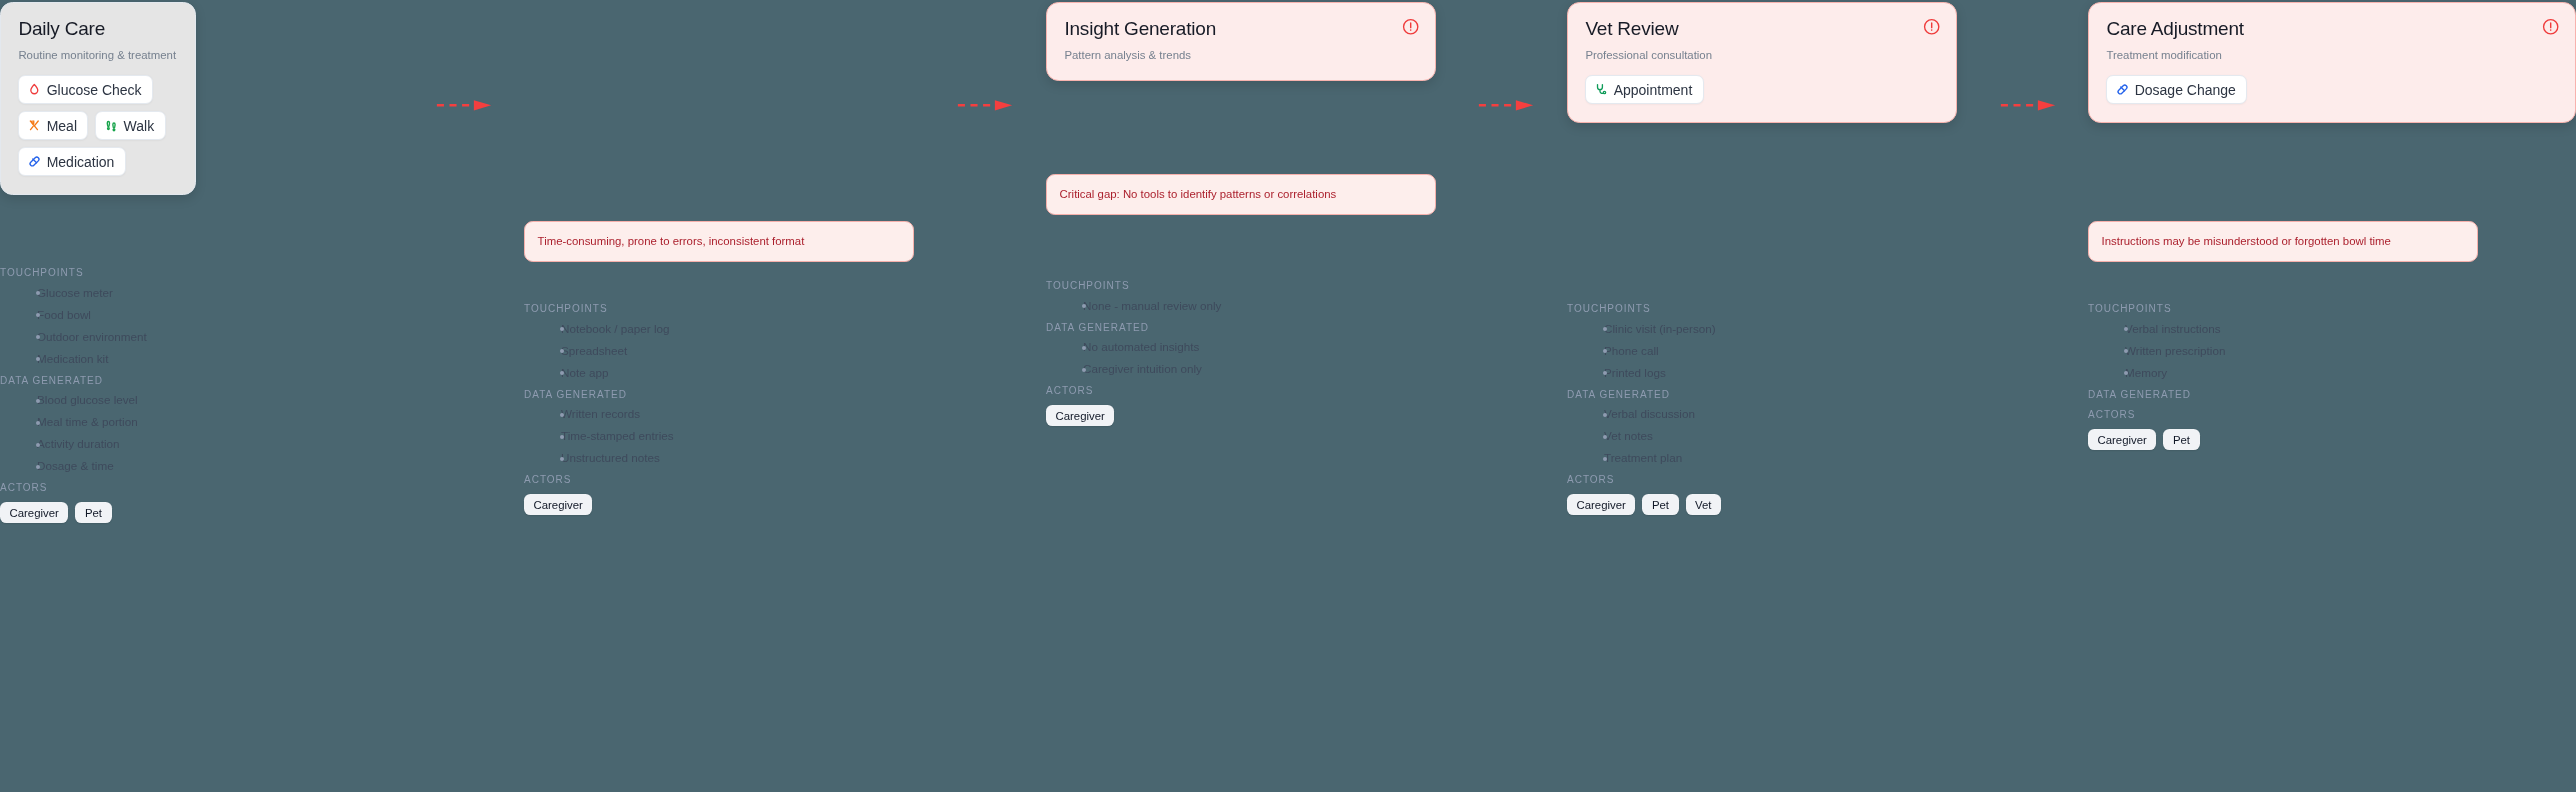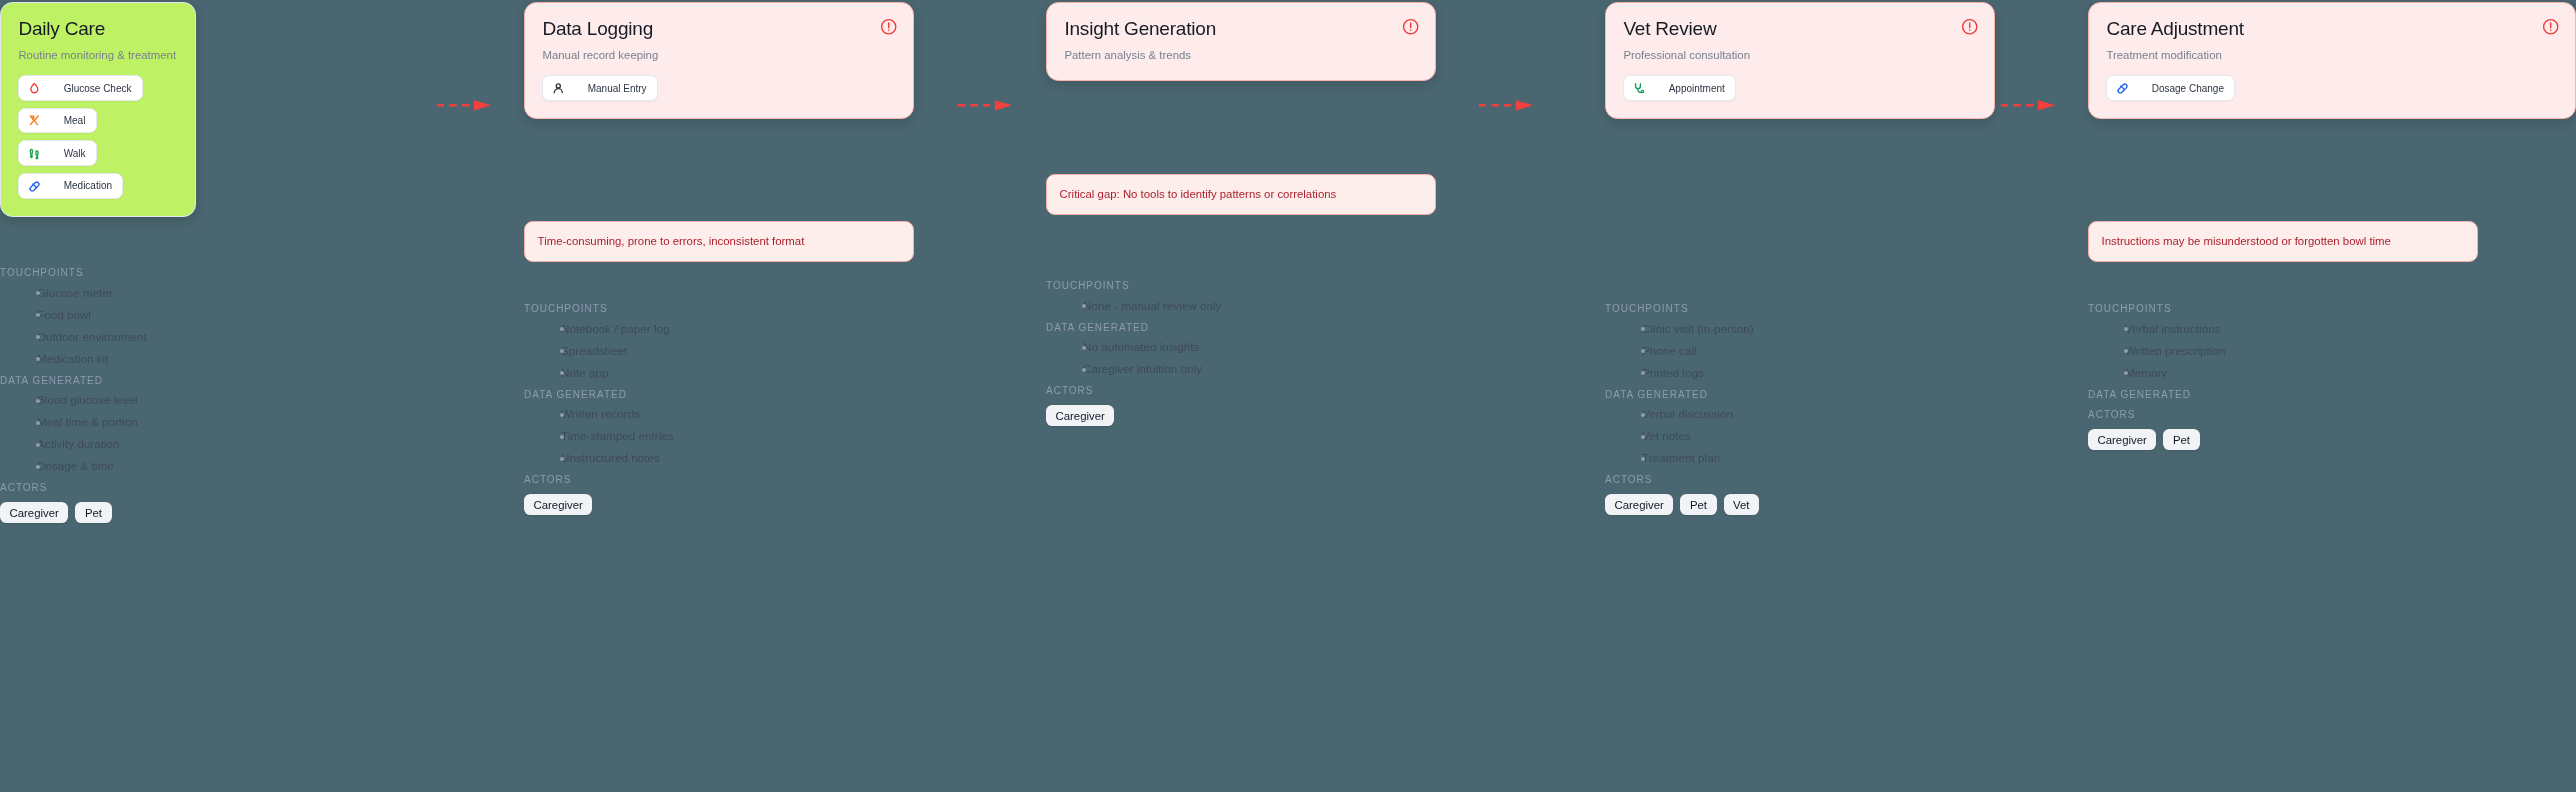--- a/index.html
+++ b/index.html
@@ -14,42 +14,42 @@
   
   .col { position: absolute; top: 0; width: 489px; height: 792px; }
 
   
   .card {
     border-radius: 12.6px;
     padding: 16px 17.4px 17.4px 17.4px;
     box-shadow: 0 3.2px 11px rgba(0,0,0,.13);
     position: relative;
   }
-  .card.neutral { background: #bef264; border: 0.8px solid #e3e8ee; }
+  .card.neutral { background: #e5e5e5; border: 0.8px solid #e3e8ee; }
   .card.alert   { background: #fdeceb; border: 1.2px solid #f7b3ae; }
 
   .card-title {
     font-size: 19px; font-weight: 400; color: #171b26;
     letter-spacing: -0.2px; line-height: 1.1;
   }
   .card-sub {
     font-size: 11.4px; color: #76818f; margin-top: 8.7px; line-height: 1.2;
   }
   .alert-icon {
     position: absolute; top: 15px; right: 16px;
     width: 17.4px; height: 17.4px;
   }
 
   
   .tools { display: flex; flex-wrap: wrap; gap: 7px; margin-top: 12.6px; }
   .tool {
-    display: inline-flex; align-items: center; gap: 23px;
+    display: inline-flex; align-items: center; gap: 6px;
     background: #ffffff; border: 0.8px solid #e4e9ef;
     border-radius: 7px; padding: 5.5px 10.3px 5.5px 8.7px;
-    font-size: 10px; color: #2c3442; white-space: nowrap;
+    font-size: 14px; color: #2c3442; white-space: nowrap;
     box-shadow: 0 0.8px 1.6px rgba(0,0,0,.04);
   }
   .tool svg { display: block; flex: 0 0 auto; }
 
   
   .pain {
     background: #fdeeec; border: 1.2px solid #f6b0ab;
     border-radius: 8.7px; padding: 11px 12.6px;
     color: #ab1f2c; font-size: 11.4px; line-height: 1.45;
   }
@@ -143,40 +143,20 @@
           <li>Dosage &amp; time</li>
         </ul>
         <div class="sec-label" style="margin-top: 9.5px;">ACTORS</div>
         <div class="actors">
           <div class="actor">Caregiver</div>
           <div class="actor">Pet</div>
         </div>
       </div>
     </div>
     <div class="col" style="left: 524px; width: 390px;">
-      <div class="card alert" style="position: absolute; left: 0px; top: 2.4px; width: 390px;">
-        <div class="card-title">Data Logging</div>
-        <div class="card-sub">Manual record keeping</div>
-        <span class="alert-icon"><svg width="17.4" height="17.4" viewBox="0 0 22 22">
-            <circle cx="11" cy="11" r="9" fill="none" stroke="#ef3b3b" stroke-width="1.7"></circle>
-            <path d="M11 6.2v6" stroke="#ef3b3b" stroke-width="1.8" stroke-linecap="round"></path>
-            <circle cx="11" cy="15.3" r="1" fill="#ef3b3b"></circle>
-          </svg></span>
-        <div class="tools">
-          <div class="tool">
-            <span>
-              <svg width="12.6" height="12.6" viewBox="0 0 16 16">
-                <circle cx="8" cy="5" r="2.6" fill="none" stroke="#2c3442" stroke-width="1.7" stroke-linecap="round" stroke-linejoin="round"></circle>
-                <path d="M2.9 13.6a5.1 5.1 0 0 1 10.2 0" fill="none" stroke="#2c3442" stroke-width="1.7" stroke-linecap="round" stroke-linejoin="round"></path>
-              </svg>
-            </span>
-            <span>Manual Entry</span>
-          </div>
-        </div>
-      </div>
       <div class="pain" style="position: absolute; left: 0px; top: 221px; width: 390px;">Time-consuming, prone to errors, inconsistent format</div>
       <div style="position: absolute; left: 0px; top: 303px; width: 339px;">
         <div class="sec-label">TOUCHPOINTS</div>
         <ul class="items">
           <li>Notebook / paper log</li>
           <li>Spreadsheet</li>
           <li>Note app</li>
         </ul>
         <div class="sec-label" style="margin-top: 9.5px;">DATA GENERATED</div>
         <ul class="items">
@@ -210,21 +190,21 @@
         <ul class="items">
           <li>No automated insights</li>
           <li>Caregiver intuition only</li>
         </ul>
         <div class="sec-label" style="margin-top: 9.5px;">ACTORS</div>
         <div class="actors">
           <div class="actor">Caregiver</div>
         </div>
       </div>
     </div>
-    <div class="col" style="left: 1605px; width: 390px;">
+    <div class="col" style="left: 1567px; width: 390px;">
       <div class="card alert" style="position: absolute; left: 0px; top: 2.4px; width: 390px;">
         <div class="card-title">Vet Review</div>
         <div class="card-sub">Professional consultation</div>
         <span class="alert-icon"><svg width="17.4" height="17.4" viewBox="0 0 22 22">
             <circle cx="11" cy="11" r="9" fill="none" stroke="#ef3b3b" stroke-width="1.7"></circle>
             <path d="M11 6.2v6" stroke="#ef3b3b" stroke-width="1.8" stroke-linecap="round"></path>
             <circle cx="11" cy="15.3" r="1" fill="#ef3b3b"></circle>
           </svg></span>
         <div class="tools">
           <div class="tool">

